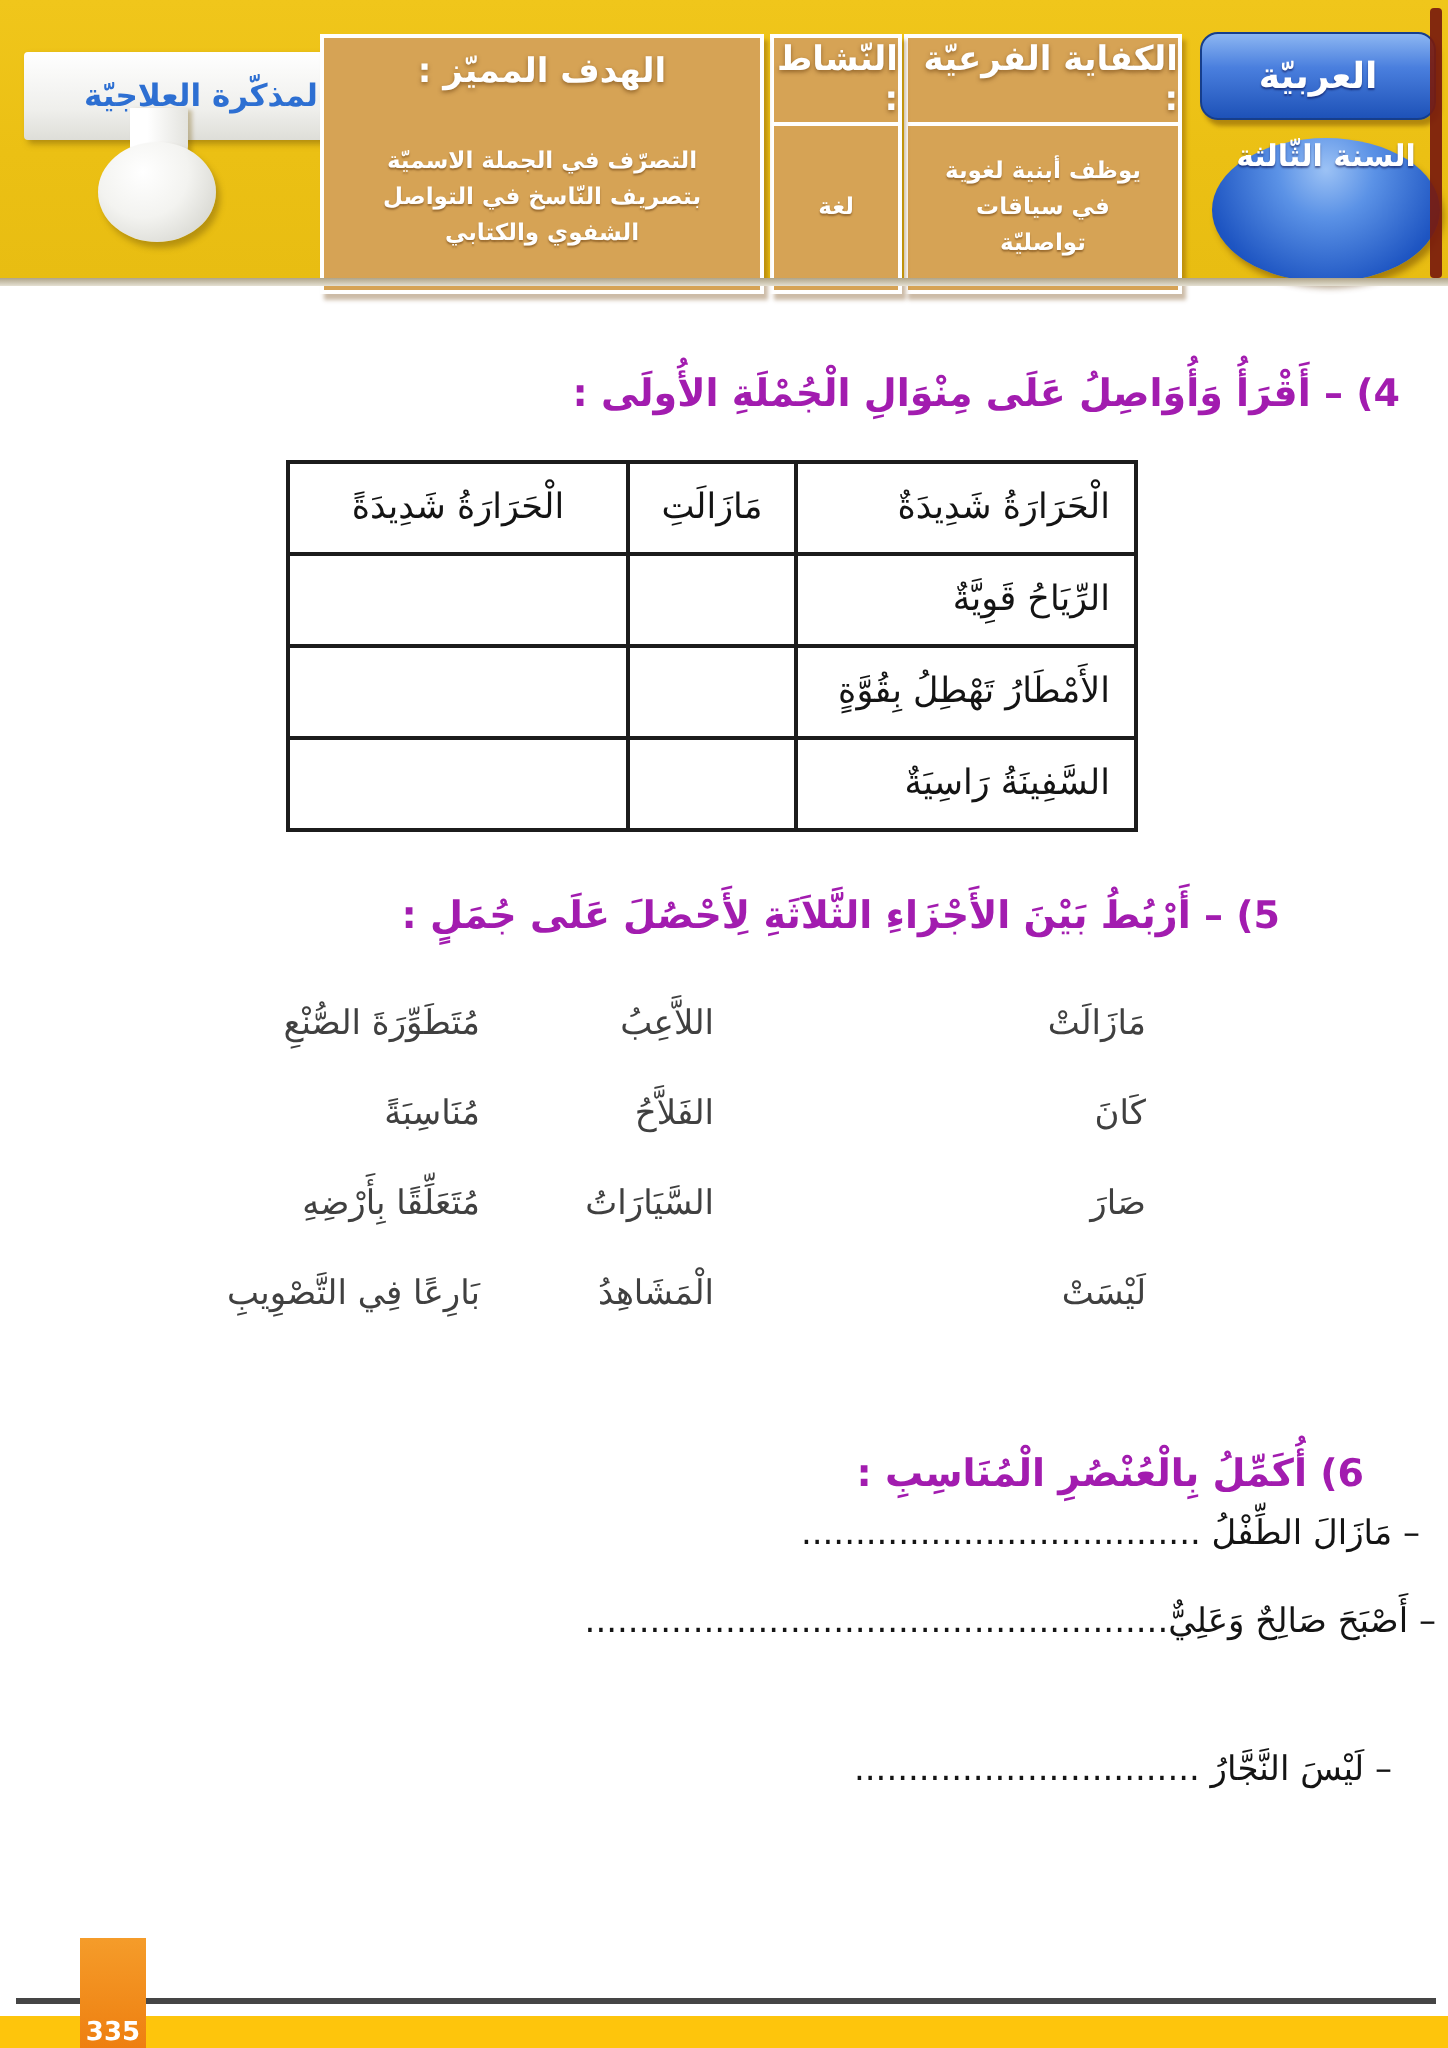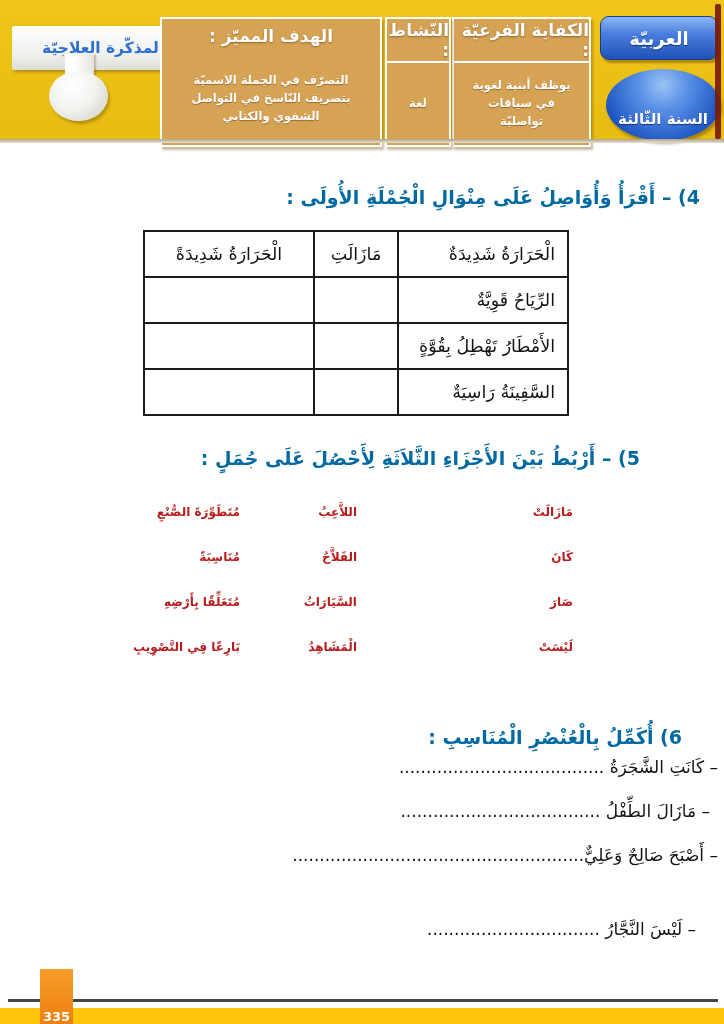--- a/index.html
+++ b/index.html
@@ -75,30 +75,30 @@
     box-shadow:2px 3px 2px rgba(90,50,0,.4);
     display:flex;align-items:center;justify-content:center;
     color:#fff;font-weight:bold;font-size:18px;
     text-shadow:0 1px 1px rgba(0,0,60,.5);
   }
   .badge-ellipse{
     left:606px;top:69px;width:114px;height:72px;box-sizing:border-box;
     background:radial-gradient(ellipse at 50% 22%,#9CC2F5 0%,#5B92E6 30%,#1E55C2 75%,#16479F 100%);
     border-radius:50%;
     box-shadow:2px 3px 3px rgba(90,50,0,.45);
-    display:flex;align-items:flex-end;justify-content:center;
+    display:flex;align-items:flex-start;justify-content:center;
     padding-bottom:13px;
     color:#fff;font-weight:bold;font-size:15px;
     text-shadow:0 1px 1px rgba(0,0,60,.5);
   }
 
   
   .ex-heading{
     direction:rtl;text-align:right;white-space:nowrap;
-    color:#0369a1;font-weight:bold;font-size:19px;
+    color:#a21caf;font-weight:bold;font-size:19px;
   }
   .h4{top:186px;right:24px;}
   .h5{top:447px;right:84px;}
   .h6{top:726px;right:42px;}
 
   
   .ex4-table{
     left:143px;top:230px;width:424px;
     border-collapse:collapse;direction:rtl;table-layout:fixed;
     font-size:17.5px;color:#141414;
@@ -107,21 +107,21 @@
   .ex4-table thead tr{height:38px;}
   .ex4-table tbody tr{height:45px;}
   .ex4-table th{font-weight:normal;}
   .cell-r{text-align:right;padding-right:12px !important;}
   .cell-c{text-align:center;}
 
   
   .ex5-col{top:489px;direction:rtl;}
   .ex5-col .item{
     height:45px;display:flex;align-items:center;justify-content:flex-start;
-    font-size:12px;color:#b91c1c;white-space:nowrap;font-weight:bold;
+    font-size:17px;color:#404040;white-space:nowrap;
   }
   .col-verbs{right:151px;width:120px;}
   .col-nouns{right:367px;width:140px;}
   .col-preds{right:484px;width:170px;}
 
   
   .ex6-list{right:6px;top:757px;direction:rtl;text-align:right;}
   .ex6-list .item{
     height:30px;margin-bottom:14px;
     font-size:17px;color:#141414;white-space:nowrap;
@@ -224,21 +224,20 @@
 <div class="abs ex5-col col-preds">
   <div class="item">مُتَطَوِّرَةَ الصُّنْعِ</div>
   <div class="item">مُنَاسِبَةً</div>
   <div class="item">مُتَعَلِّقًا بِأَرْضِهِ</div>
   <div class="item">بَارِعًا فِي التَّصْوِيبِ</div>
 </div>
 
 <div class="abs ex-heading h6">6) أُكَمِّلُ بِالْعُنْصُرِ الْمُنَاسِبِ :</div>
 
 <div class="abs ex6-list">
-  <div class="item">– كَانَتِ الشَّجَرَةُ ......................................</div>
   <div class="item off1">– مَازَالَ الطِّفْلُ .....................................</div>
   <div class="item">– أَصْبَحَ صَالِحٌ وَعَلِيٌّ......................................................</div>
   <div class="item off3">– لَيْسَ النَّجَّارُ ................................</div>
 </div>
 
 <div class="abs footer-rule"></div>
 <div class="abs page-tab">
   <span>335</span>
 </div>
 <div class="abs bottom-bar"></div>

